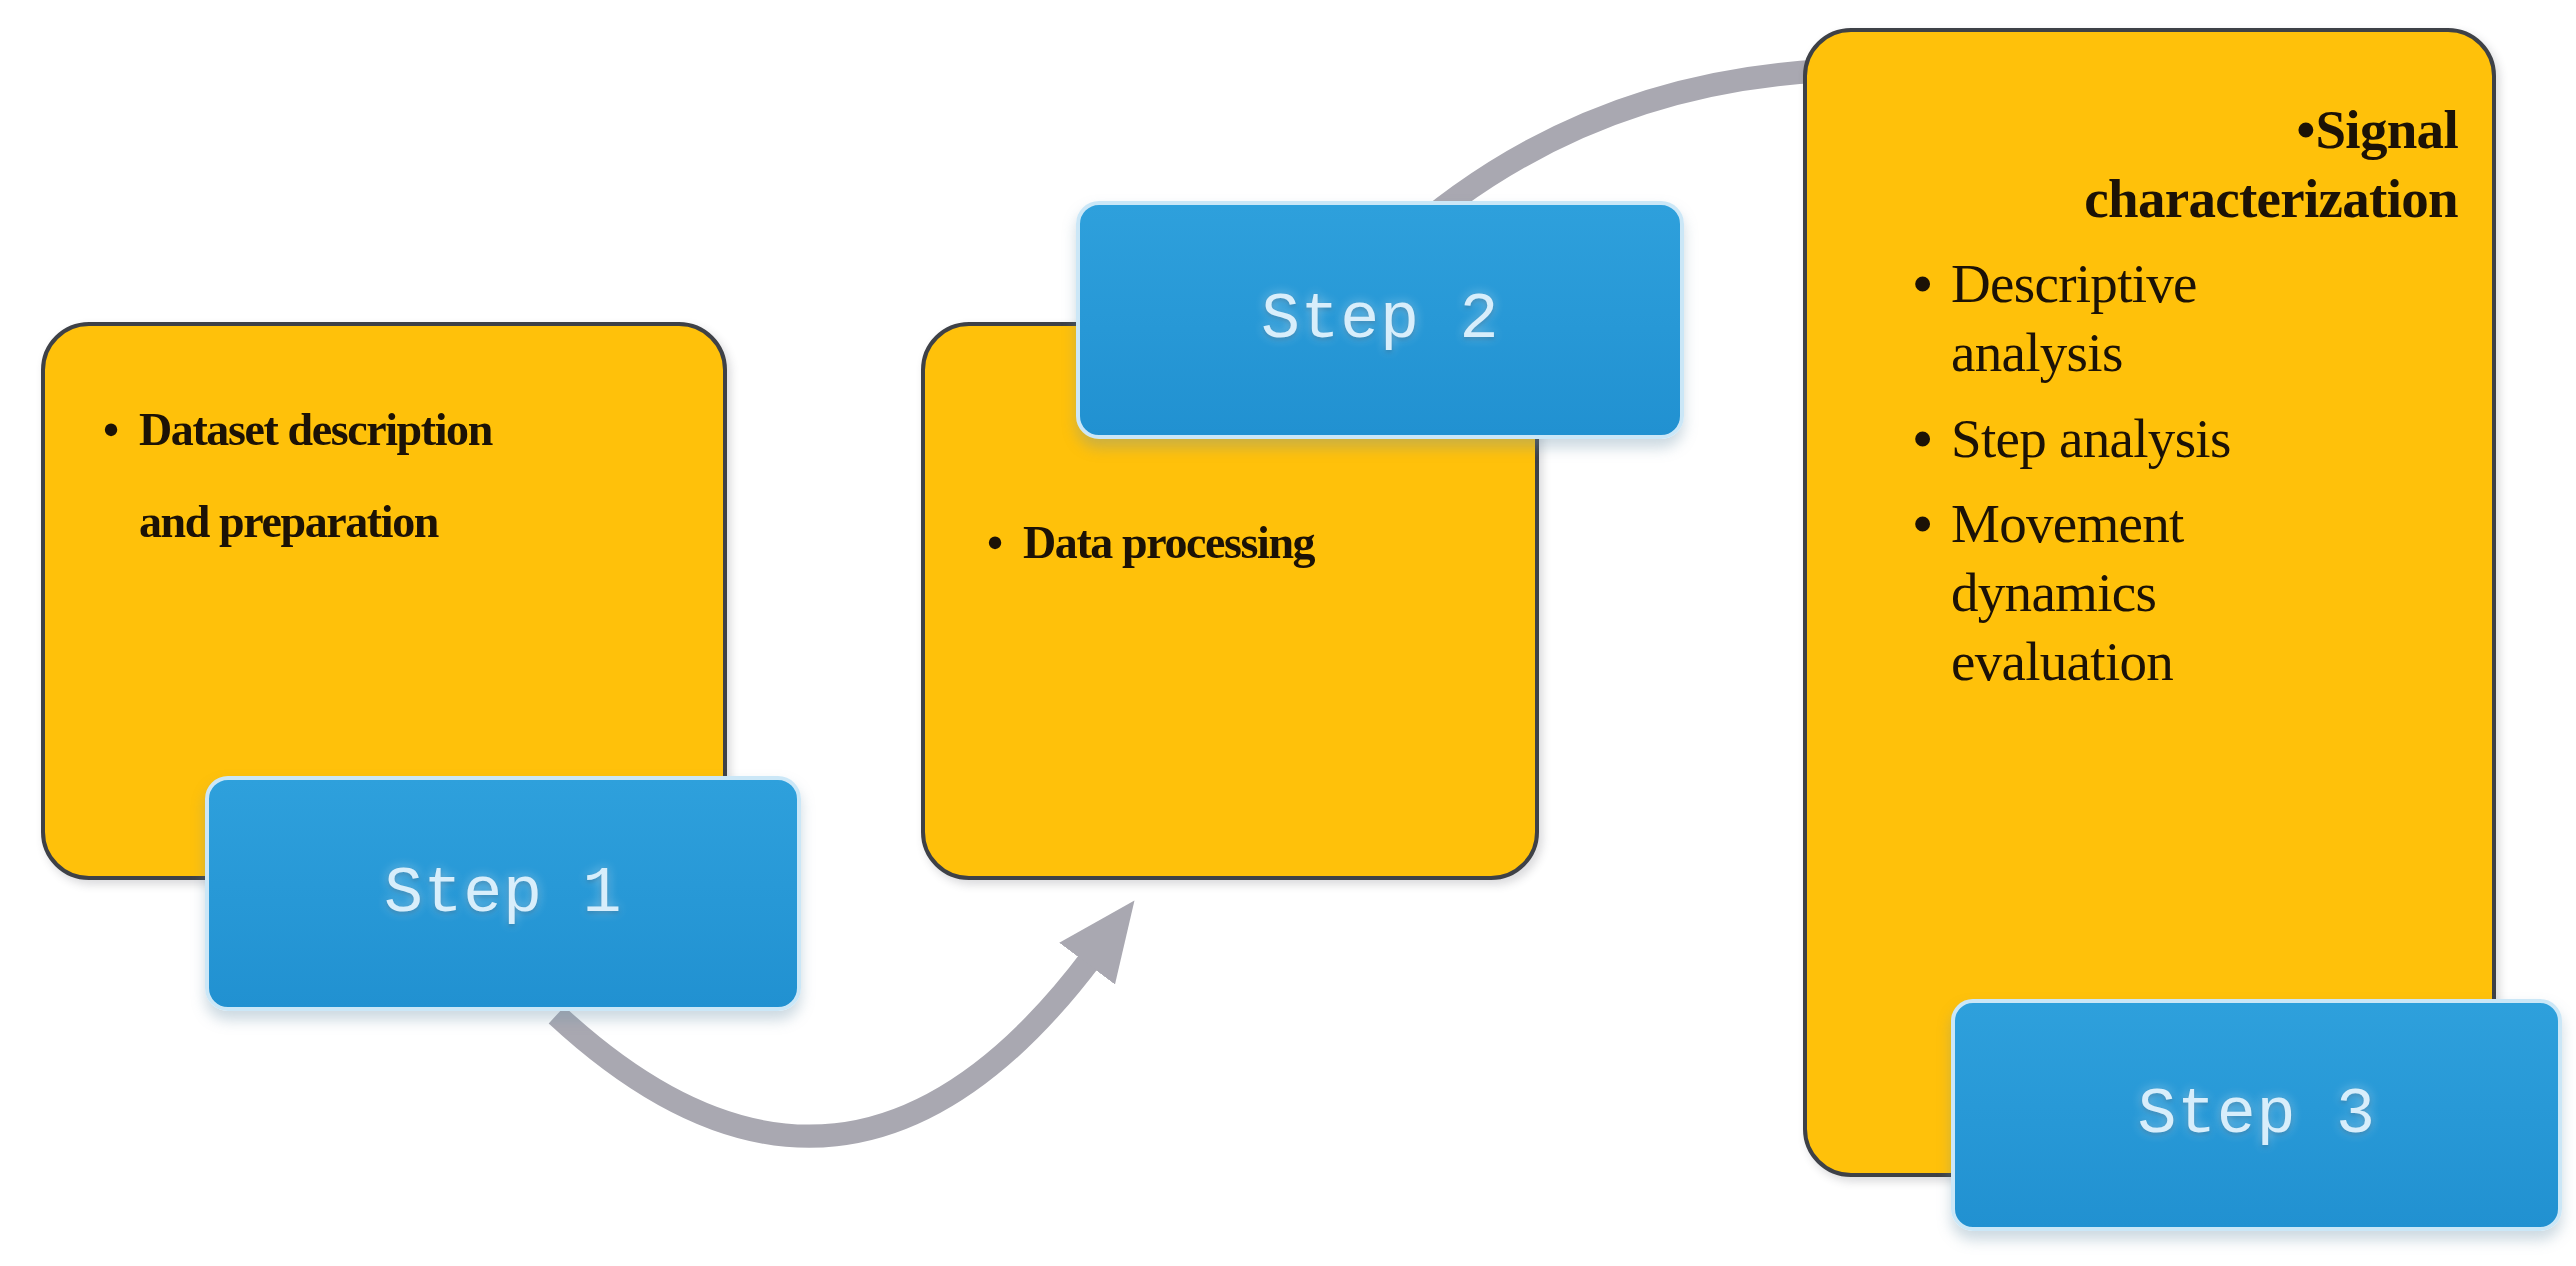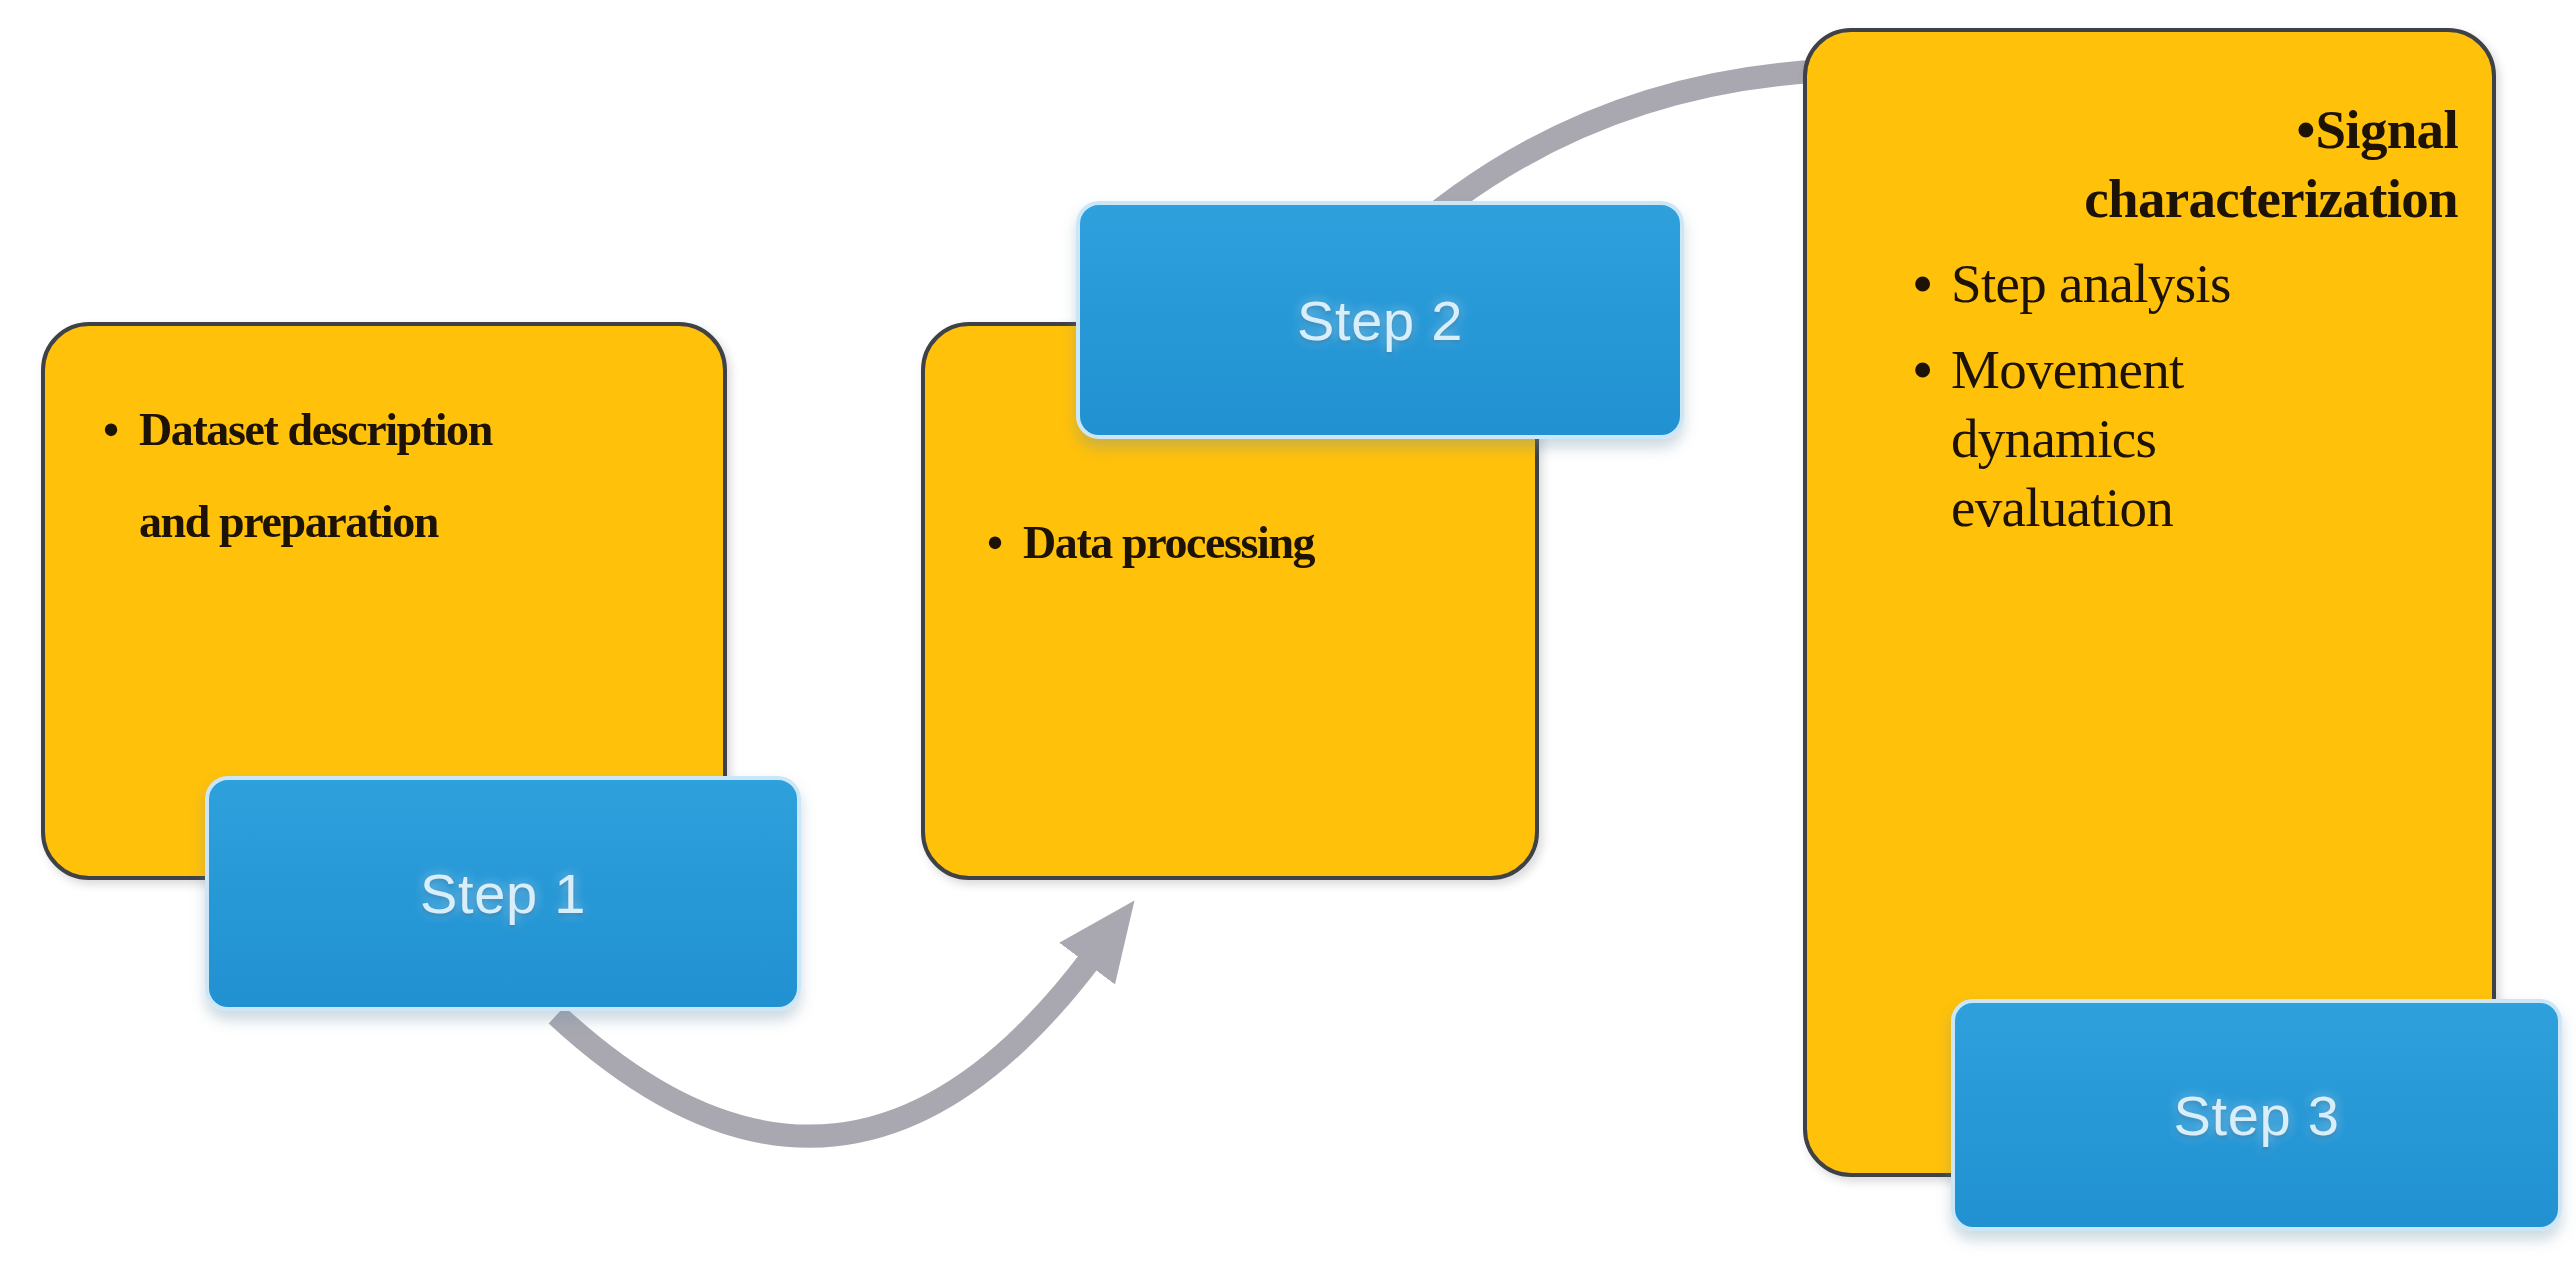--- a/index.html
+++ b/index.html
@@ -88,22 +88,22 @@
     z-index: 3;
     display: flex;
     align-items: center;
     justify-content: center;
   }
   #step1-box { left: 205px;  top: 776px; width: 596px; height: 235px; }
   #step2-box { left: 1076px; top: 201px;  width: 608px; height: 238px; }
   #step3-box { left: 1951px; top: 999px; width: 611px; height: 232px; border-radius: 22px; }
 
   .step-label {
-    font-family: Liberation Sans, sans-serif;
-    font-size: 56px;
+    font-family: Liberation Mono, monospace;
+    font-size: 65px;
     color: var(--step-text, #d8eefb);
     text-shadow: 0 0 11px rgba(255,255,255,0.45), 0 2px 4.1px rgba(15,75,115,0.45);
     letter-spacing: 0.7px;
   }
 </style>
 </head>
 <body>
 
 <div id="stage">
 
@@ -123,20 +123,22 @@
   </div>
 
   <div class="panel" id="panel-step2">
     <p class="lg-text"><span class="blt w52">•</span><span>Data processing</span></p>
   </div>
 
   <div class="panel" id="panel-step3">
     <div class="list">
       <p class="main"><span class="blt w50">•</span><span>Signal
 characterization</span></p>
+      <p class="sub"><span class="blt w56">•</span><span>Descriptive
+analysis</span></p>
       <p class="sub"><span class="blt w56">•</span><span>Step analysis</span></p>
       <p class="sub"><span class="blt w56">•</span><span>Movement
 dynamics
 evaluation</span></p>
     </div>
   </div>
 
   <div class="step-box" id="step1-box">
     <span class="step-label">Step 1</span>
   </div>

